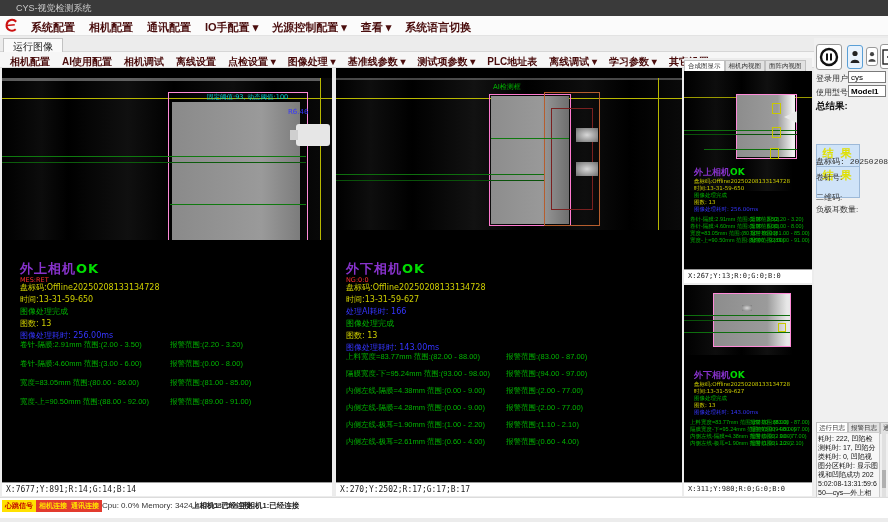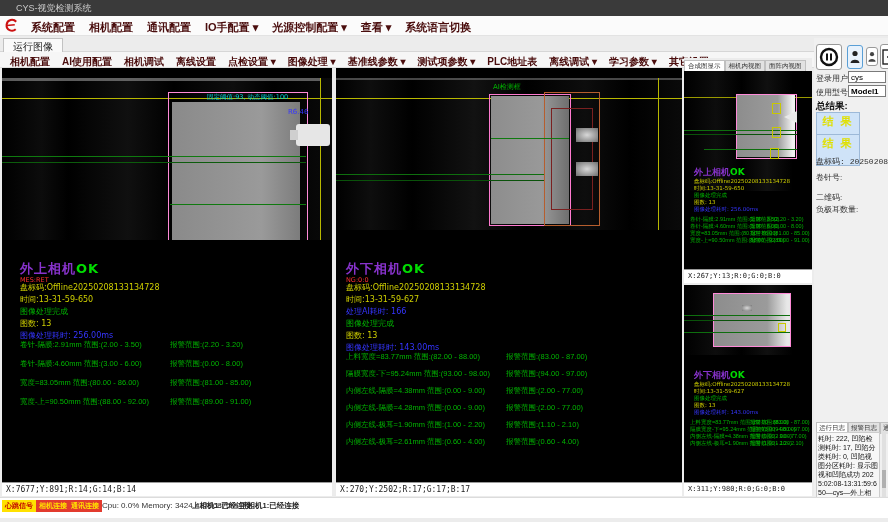--- a/index.html
+++ b/index.html
@@ -42,21 +42,21 @@
            display:flex;align-items:flex-end;}
   .rt-tabs span{font-size:6.5px;color:#333;padding:0 3px;border:1px solid #c0c0c0;border-bottom:none;
                 background:#e2e2e2;line-height:10px;white-space:nowrap;}
   .rt-tabs span:first-child{background:#fff;}
   
   .sidebar{position:absolute;left:814px;top:38px;width:74px;height:458px;background:#f0f0f0;}
   .side-label{position:absolute;font-size:8px;color:#333;white-space:nowrap;}
   .side-input{position:absolute;height:12px;width:38px;border:1px solid #7a7a7a;background:#fff;
               font-size:8px;padding:0 2px;font-family:"Liberation Sans",sans-serif;}
   .result-box{position:absolute;left:2px;width:44px;height:32px;background:#cfe3f8;border:1px solid #9db9d8;
-              color:#e0e000;font-weight:bold;font-size:11px;text-align:center;line-height:17px;letter-spacing:2px;}
+              color:#e0e000;font-weight:bold;font-size:11px;text-align:center;line-height:17px;letter-spacing:2px;margin-top:32px;}
   .log-tabs{position:absolute;left:2px;top:384px;display:flex;}
   .log-tabs span{font-size:6.5px;color:#333;padding:1px 2px;border:1px solid #c0c0c0;border-bottom:none;
                  background:#e2e2e2;white-space:nowrap;}
   .log-tabs span:first-child{background:#fff;}
   .log-body{position:absolute;left:2px;top:394px;width:64px;height:74px;background:#f7f7f7;border:1px solid #cccccc;
             font-size:7px;line-height:9px;color:#111;overflow:hidden;padding:1px;word-break:break-all;}
   .log-scroll{position:absolute;left:68px;top:394px;width:4px;height:74px;background:#e0e0e0;}
   .log-thumb{position:absolute;left:0;top:38px;width:4px;height:18px;background:#b0b0b0;}
   .tool-btn{position:absolute;background:#fff;border:1px solid #999;border-radius:3px;
             display:flex;align-items:center;justify-content:center;}

